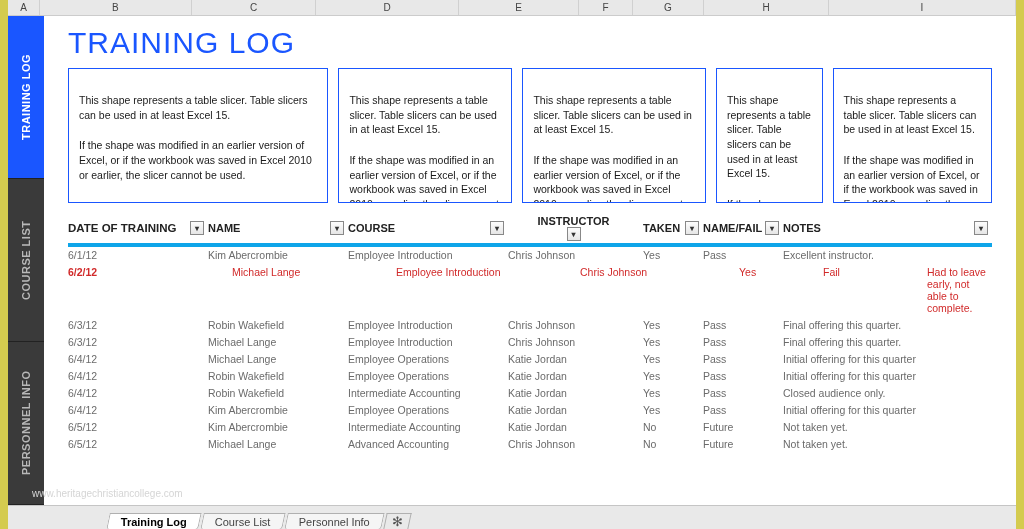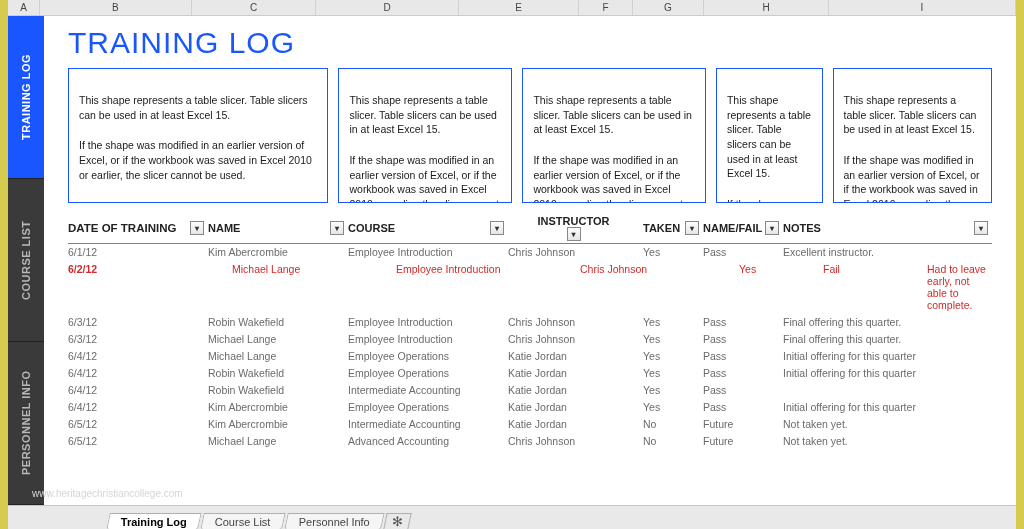--- a/index.html
+++ b/index.html
@@ -84,21 +84,21 @@
   color: #1a1a1a;
   line-height: 1.4;
   overflow: hidden;
 }
 .slicer p { margin-bottom: 8px; margin-top: 16px; }
 .slicer p:last-child { margin-bottom: 0; }
 
 .table-wrap { font-size: 11px; }
 .thead {
   display: flex;
-  border-bottom: 1px solid #0ea5e9;
+  border-bottom: 4px solid #0ea5e9;
   font-weight: 700;
   color: #222;
   padding: 4px 0 2px 0;
 }
 .th {
   display: flex;
   align-items: center;
   justify-content: space-between;
   padding-right: 4px;
 }
@@ -301,20 +301,21 @@
           <div class="c-pass">Pass</div>
           <div class="c-notes">Initial offering for this quarter</div>
         </div>
         <div class="tr">
           <div class="c-date">6/4/12</div>
           <div class="c-name">Robin Wakefield</div>
           <div class="c-course">Intermediate Accounting</div>
           <div class="c-inst">Katie Jordan</div>
           <div class="c-taken">Yes</div>
           <div class="c-pass">Pass</div>
+          <div class="c-notes">Closed audience only.</div>
         </div>
         <div class="tr">
           <div class="c-date">6/4/12</div>
           <div class="c-name">Kim Abercrombie</div>
           <div class="c-course">Employee Operations</div>
           <div class="c-inst">Katie Jordan</div>
           <div class="c-taken">Yes</div>
           <div class="c-pass">Pass</div>
           <div class="c-notes">Initial offering for this quarter</div>
         </div>

